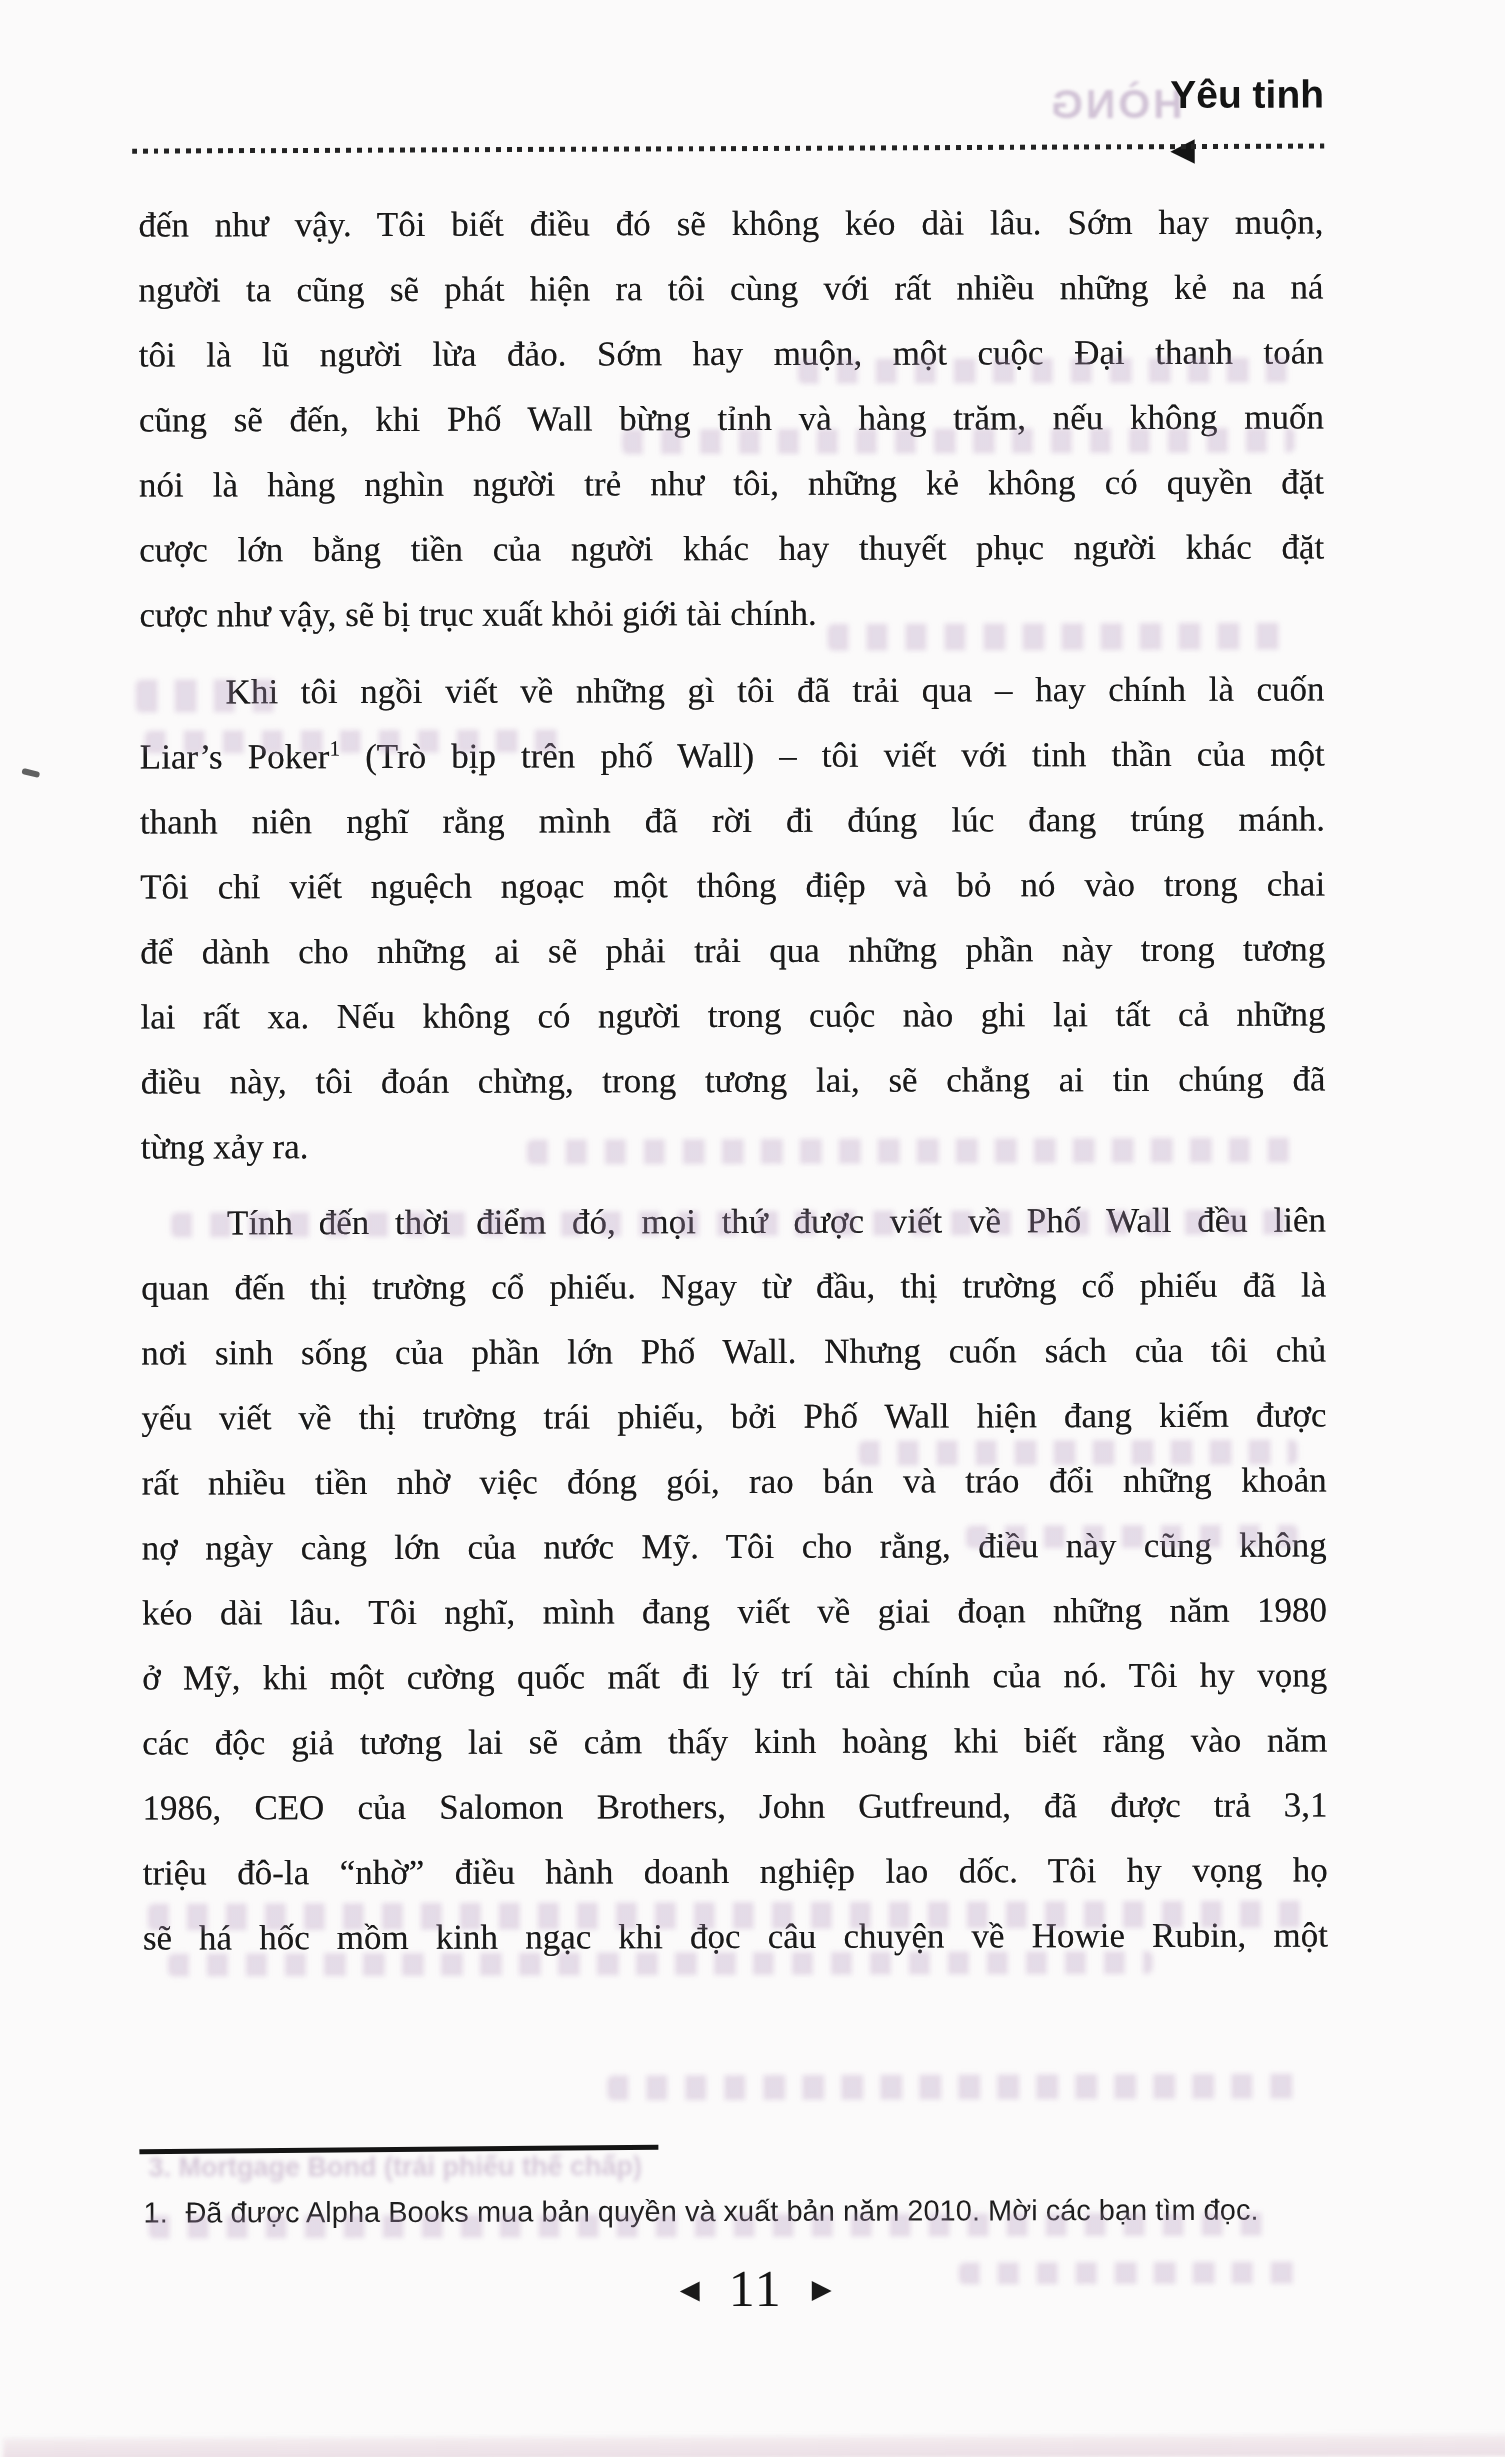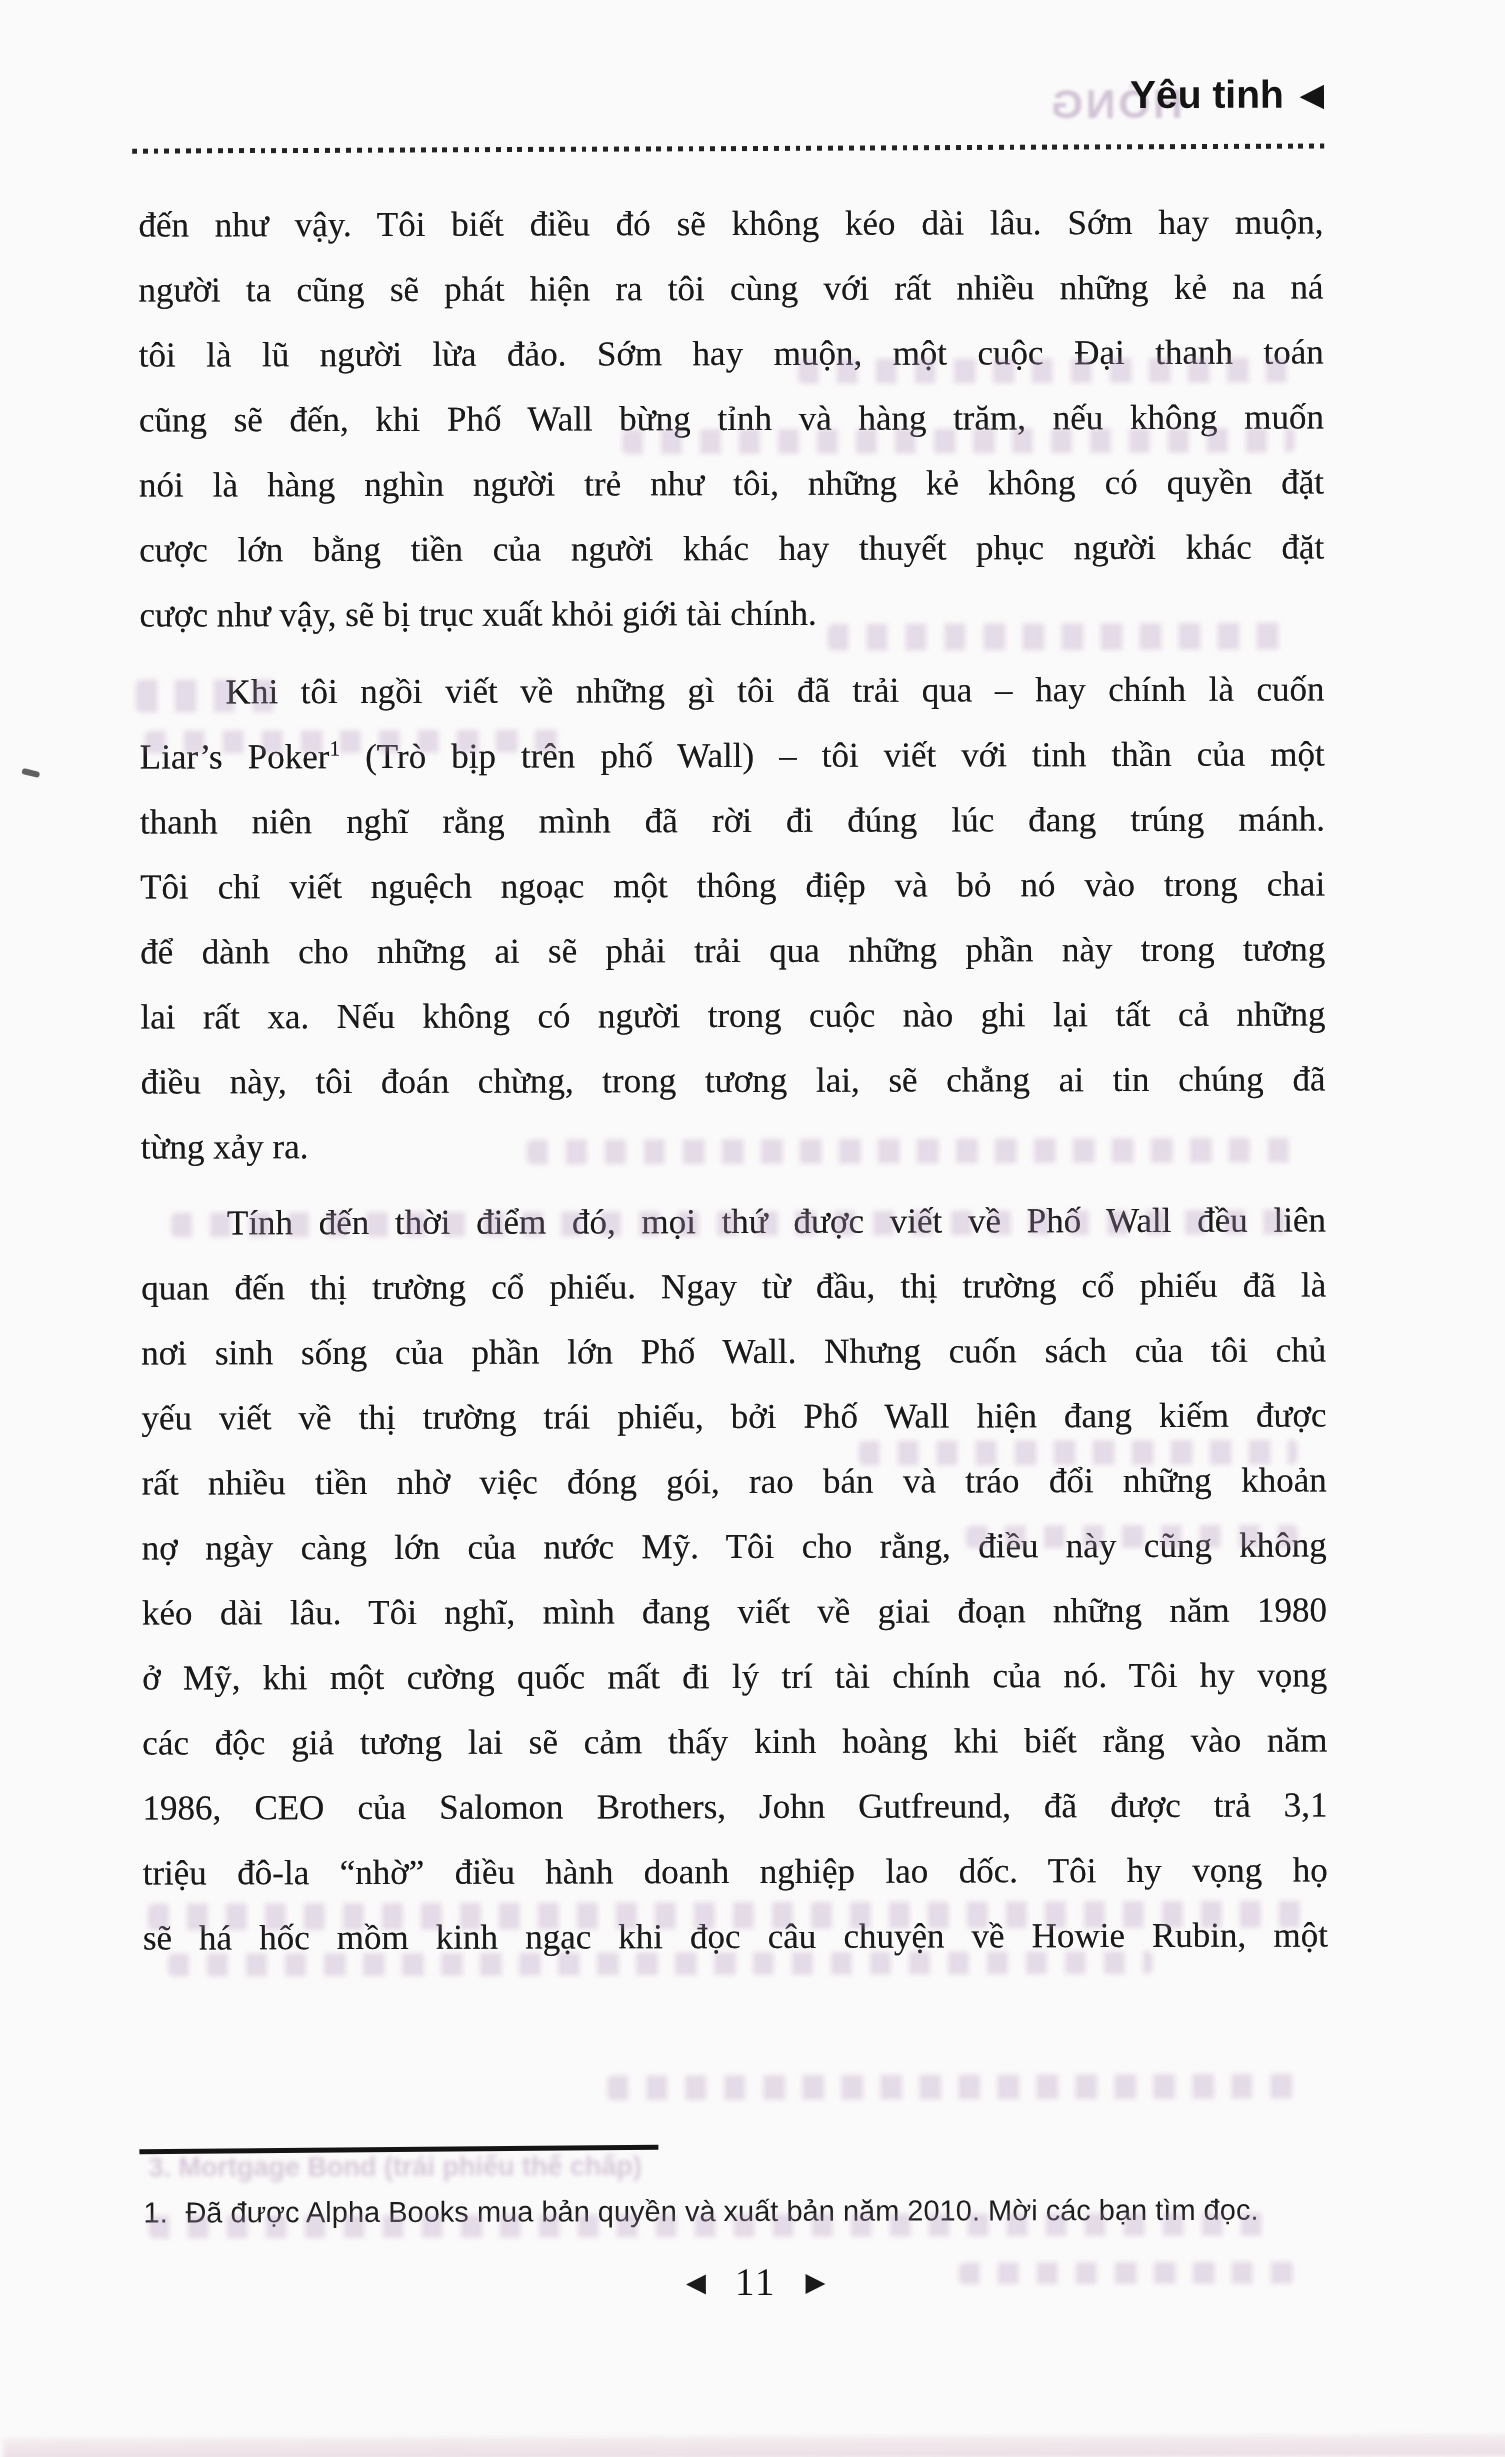--- a/index.html
+++ b/index.html
@@ -11,23 +11,23 @@
     overflow:hidden;
     position:relative;
   }
   #page{
     position:absolute;inset:0;
     transform:rotate(-0.15deg);
   }
   
   .header{
     position:absolute;top:74px;right:179px;
-    display:flex;align-items:center;gap:15.6px;
+    display:flex;align-items:flex-start;gap:15.6px;
     font-family:"Liberation Sans",sans-serif;
-    font-weight:bold;font-size:39px;color:#141414;
+    font-weight:bold;font-size:39px;color:#141414;flex-direction:column;
   }
   .header .tri{font-family:"DejaVu Sans",sans-serif;font-size:32px;line-height:1;}
   .bleed-header{
     position:absolute;left:1051px;top:82px;
     font-family:"Liberation Sans",sans-serif;
     font-weight:bold;font-size:41px;letter-spacing:2.9px;
     color:rgba(153,118,164,0.42);
     transform:scaleX(-1);
     filter:blur(1.5px);
   }
@@ -62,21 +62,21 @@
     display:flex;gap:17.6px;
     font-family:"Liberation Sans",sans-serif;
     font-size:29px;line-height:39px;color:#1d1d1d;
   }
   
   .footer{
     position:absolute;left:0;top:2259px;width:100%;
     display:flex;justify-content:center;align-items:center;gap:29px;
   }
   .footer .tri{font-family:"DejaVu Sans",sans-serif;font-size:26px;color:#1a1a1a;}
-  .footer .pnum{font-family:"Liberation Serif",serif;font-size:39px;letter-spacing:2px;color:#141414;}
+  .footer .pnum{font-family:"Liberation Serif",serif;font-size:52px;letter-spacing:2px;color:#141414;}
   
   .smudge{
     position:absolute;
     background:repeating-linear-gradient(90deg,rgba(177,148,188,0.30) 0 21.5px,rgba(177,148,188,0) 21.5px 39px);
     filter:blur(2.4px);border-radius:5.9px;pointer-events:none;
   }
   .bleed-frag{
     position:absolute;left:146px;top:2151px;width:1151px;
     font-family:"Liberation Sans",sans-serif;font-weight:bold;font-size:27px;
     color:rgba(150,115,160,0.38);filter:blur(2px);

